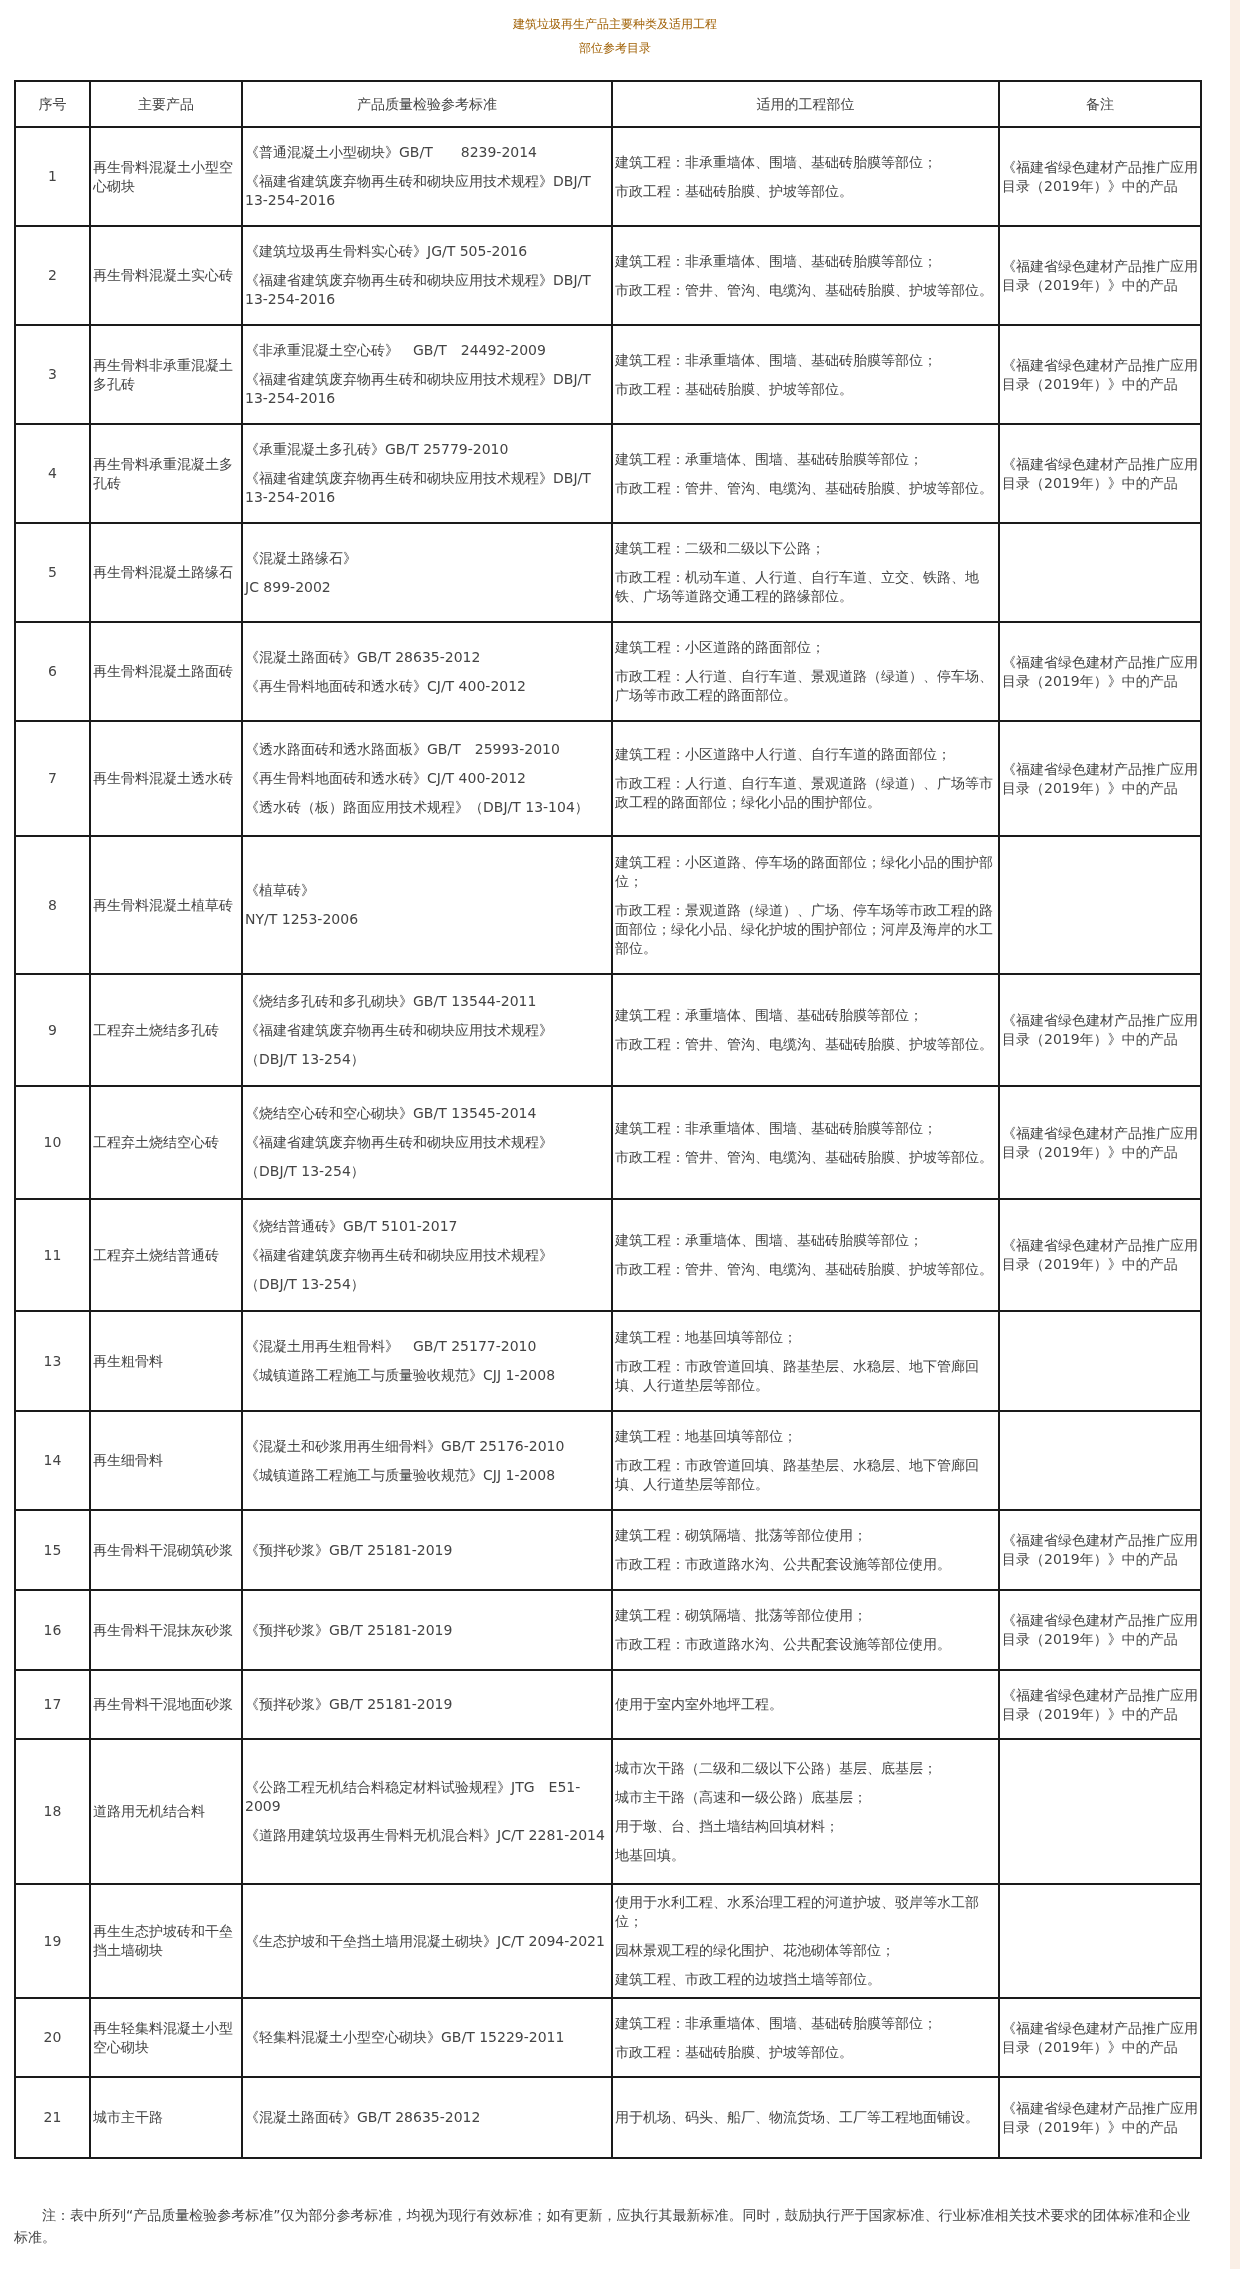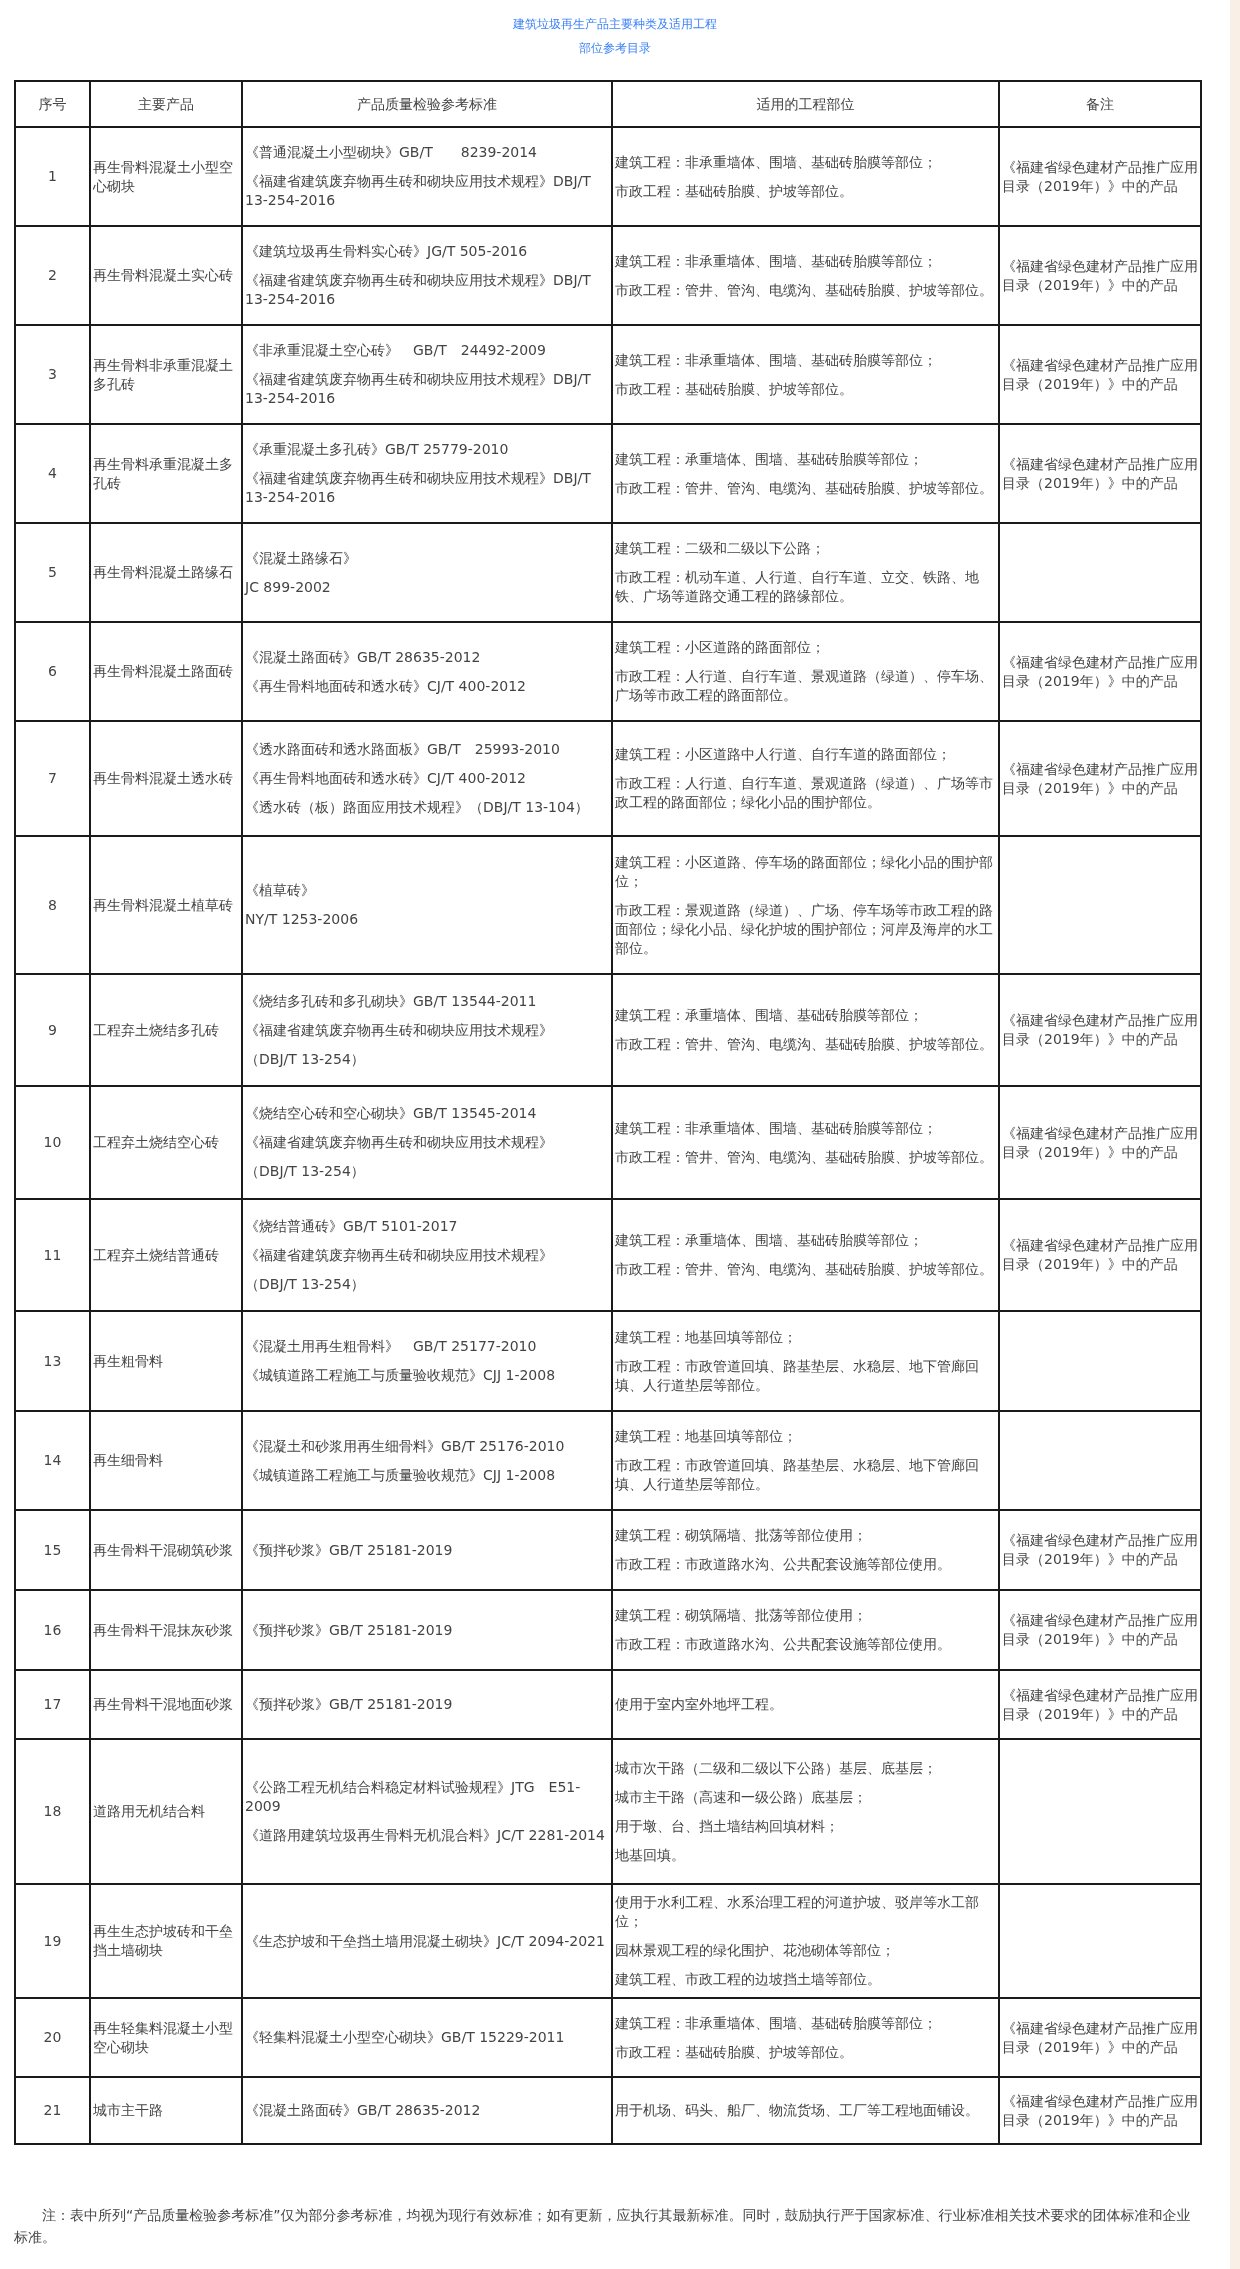--- a/index.html
+++ b/index.html
@@ -8,21 +8,21 @@
     background: #ffffff;
     font-family: "DejaVu Sans", "Liberation Sans", sans-serif;
     color: #3a3a3a;
   }
   .side-strip {
     position: absolute; top: 0; right: 0; width: 10px; height: 2269px;
     background: #faefe6;
   }
   .title {
     position: absolute; left: 0; width: 1230px; text-align: center;
-    font-size: 12px; color: #3b82f6;
+    font-size: 12px; color: #a16207;
   }
   .title.t1 { top: 16px; }
   .title.t2 { top: 40px; }
   table.catalog {
     position: absolute; left: 14px; top: 80px;
     width: 1186px; border-collapse: collapse; table-layout: fixed;
     font-size: 14px; color: #444;
   }
   table.catalog th, table.catalog td {
     border: 2px solid #1a1a1a; vertical-align: middle;
@@ -308,21 +308,21 @@
         <td class="c-prod">再生轻集料混凝土小型空心砌块</td>
         <td class="c-std">
           <p>《轻集料混凝土小型空心砌块》GB/T 15229-2011</p>
         </td>
         <td class="c-part">
           <p>建筑工程：非承重墙体、围墙、基础砖胎膜等部位；</p>
           <p>市政工程：基础砖胎膜、护坡等部位。</p>
         </td>
         <td class="c-note">《福建省绿色建材产品推广应用目录（2019年）》中的产品</td>
       </tr>
-      <tr style="height: 67px;">
+      <tr style="height: 81px;">
         <td class="c-no">21</td>
         <td class="c-prod">城市主干路</td>
         <td class="c-std">
           <p>《混凝土路面砖》GB/T 28635-2012</p>
         </td>
         <td class="c-part">
           <p>用于机场、码头、船厂、物流货场、工厂等工程地面铺设。</p>
         </td>
         <td class="c-note">《福建省绿色建材产品推广应用目录（2019年）》中的产品</td>
       </tr>

